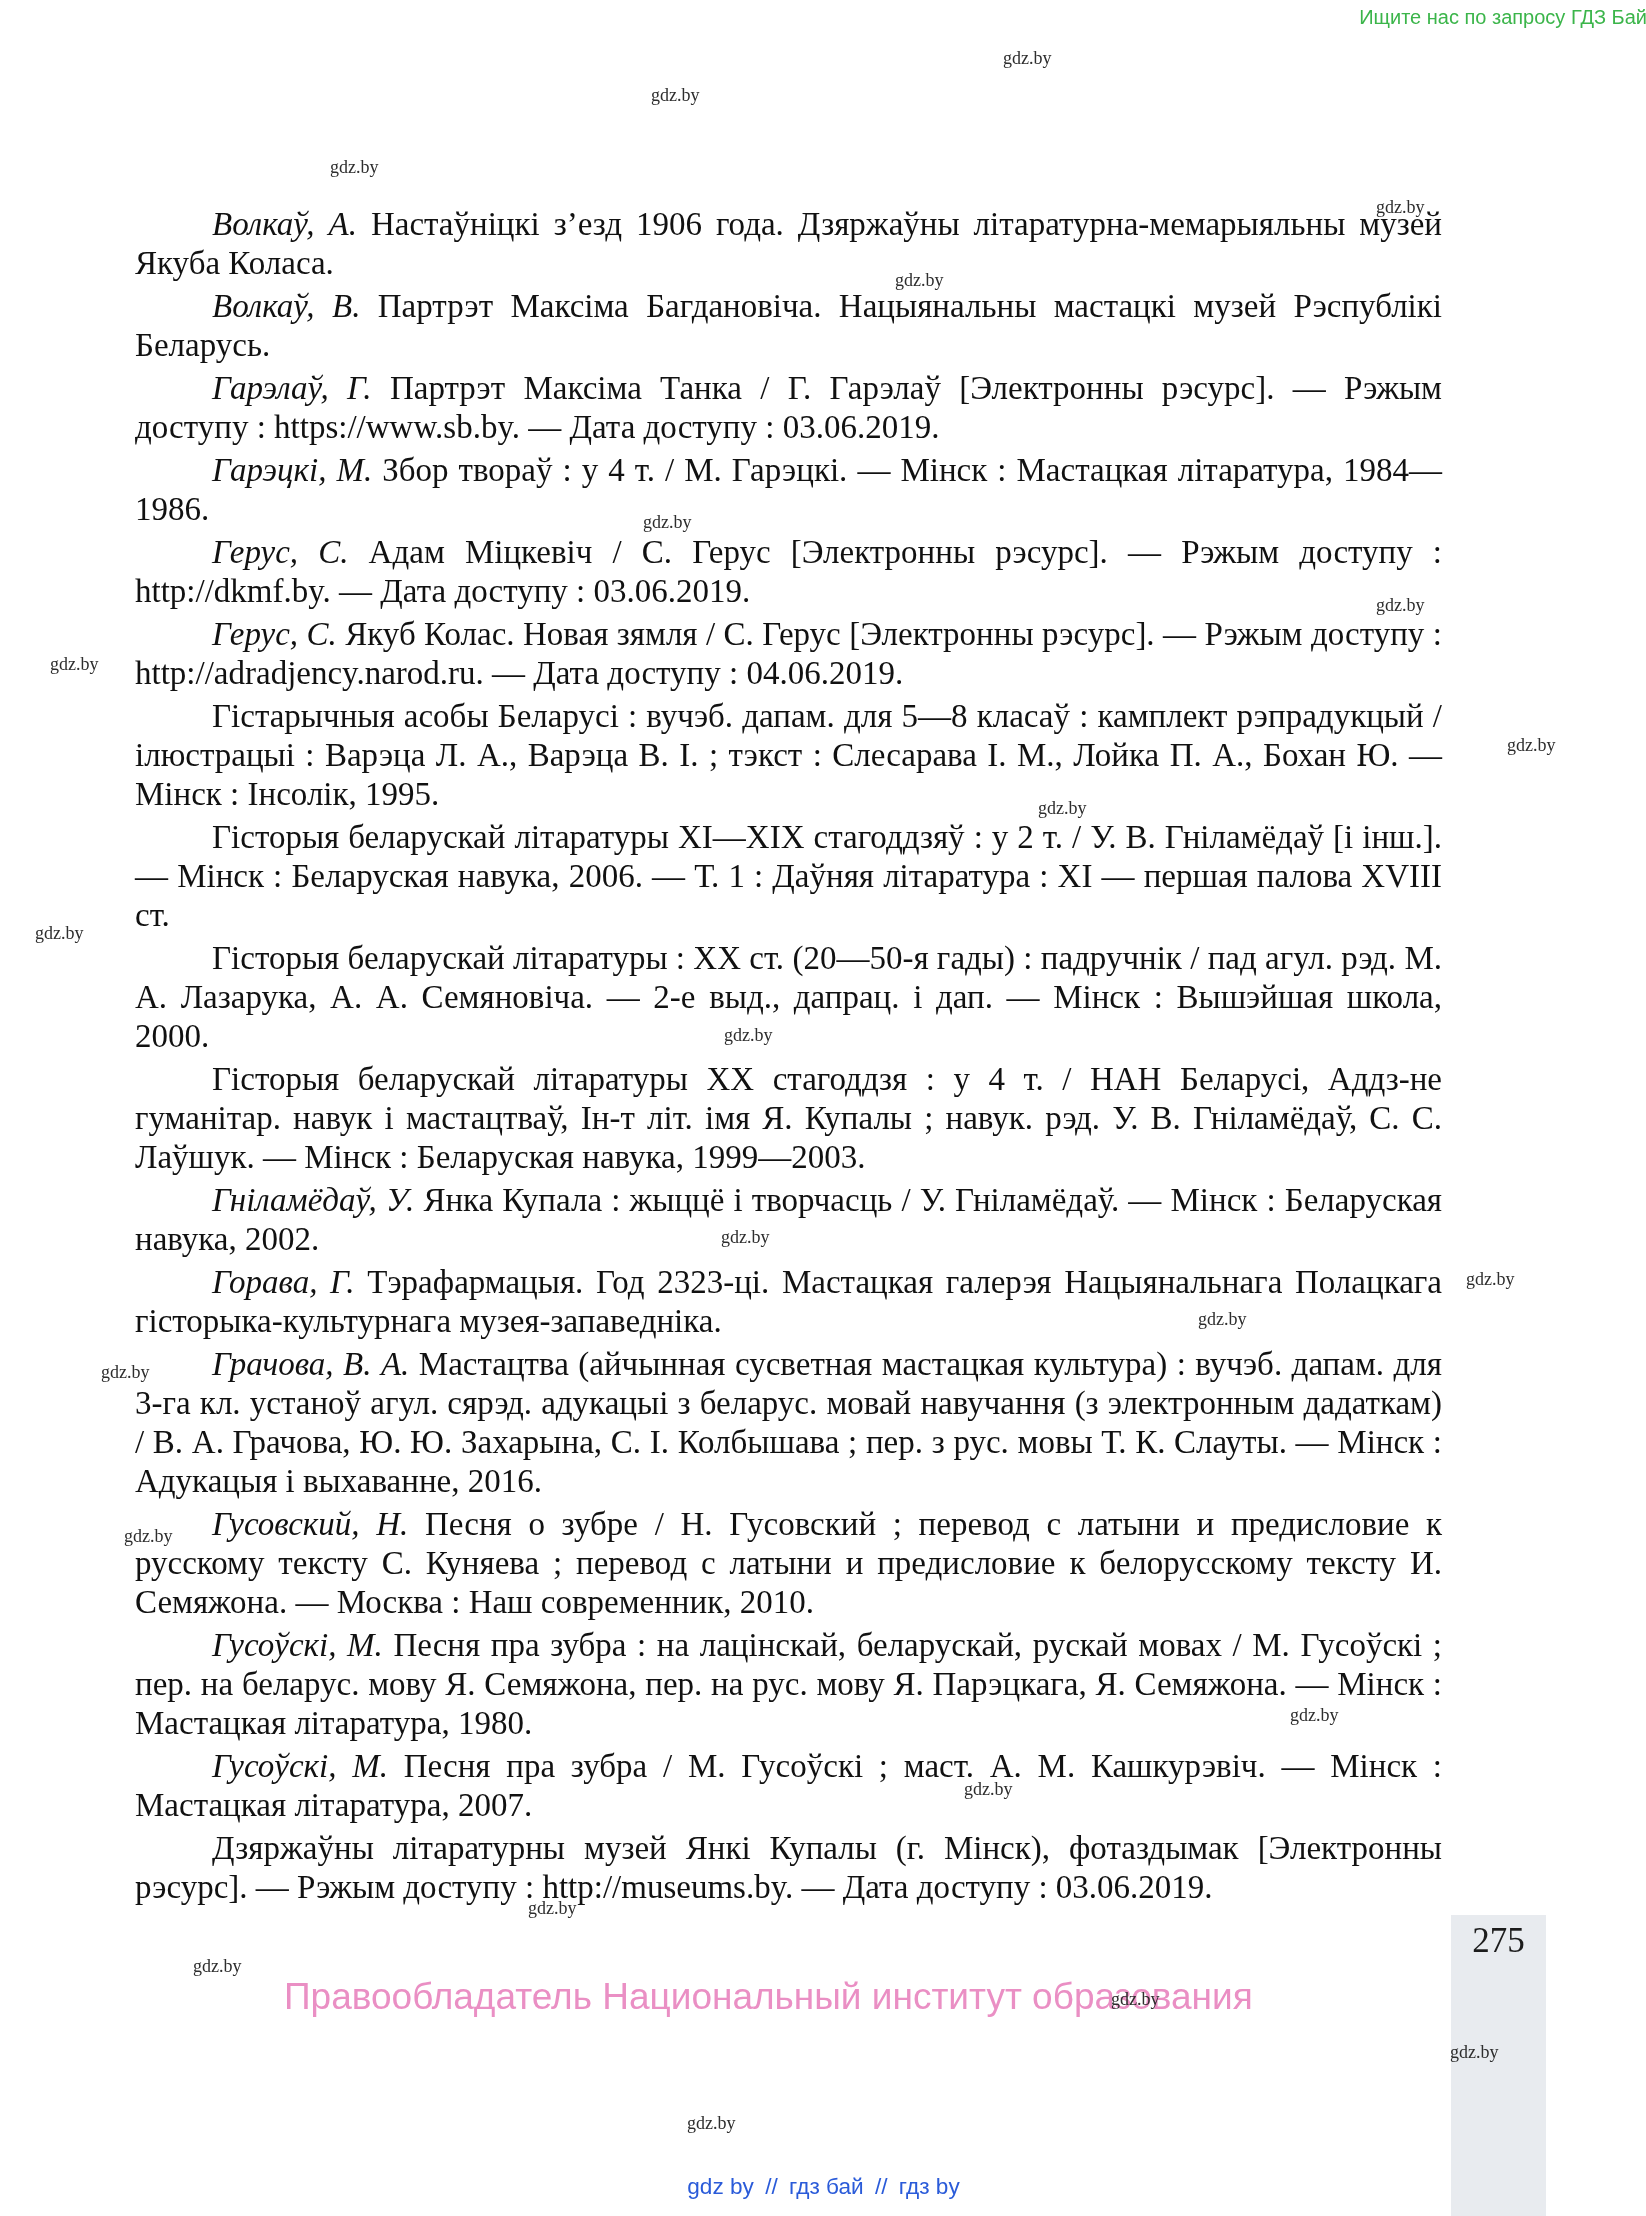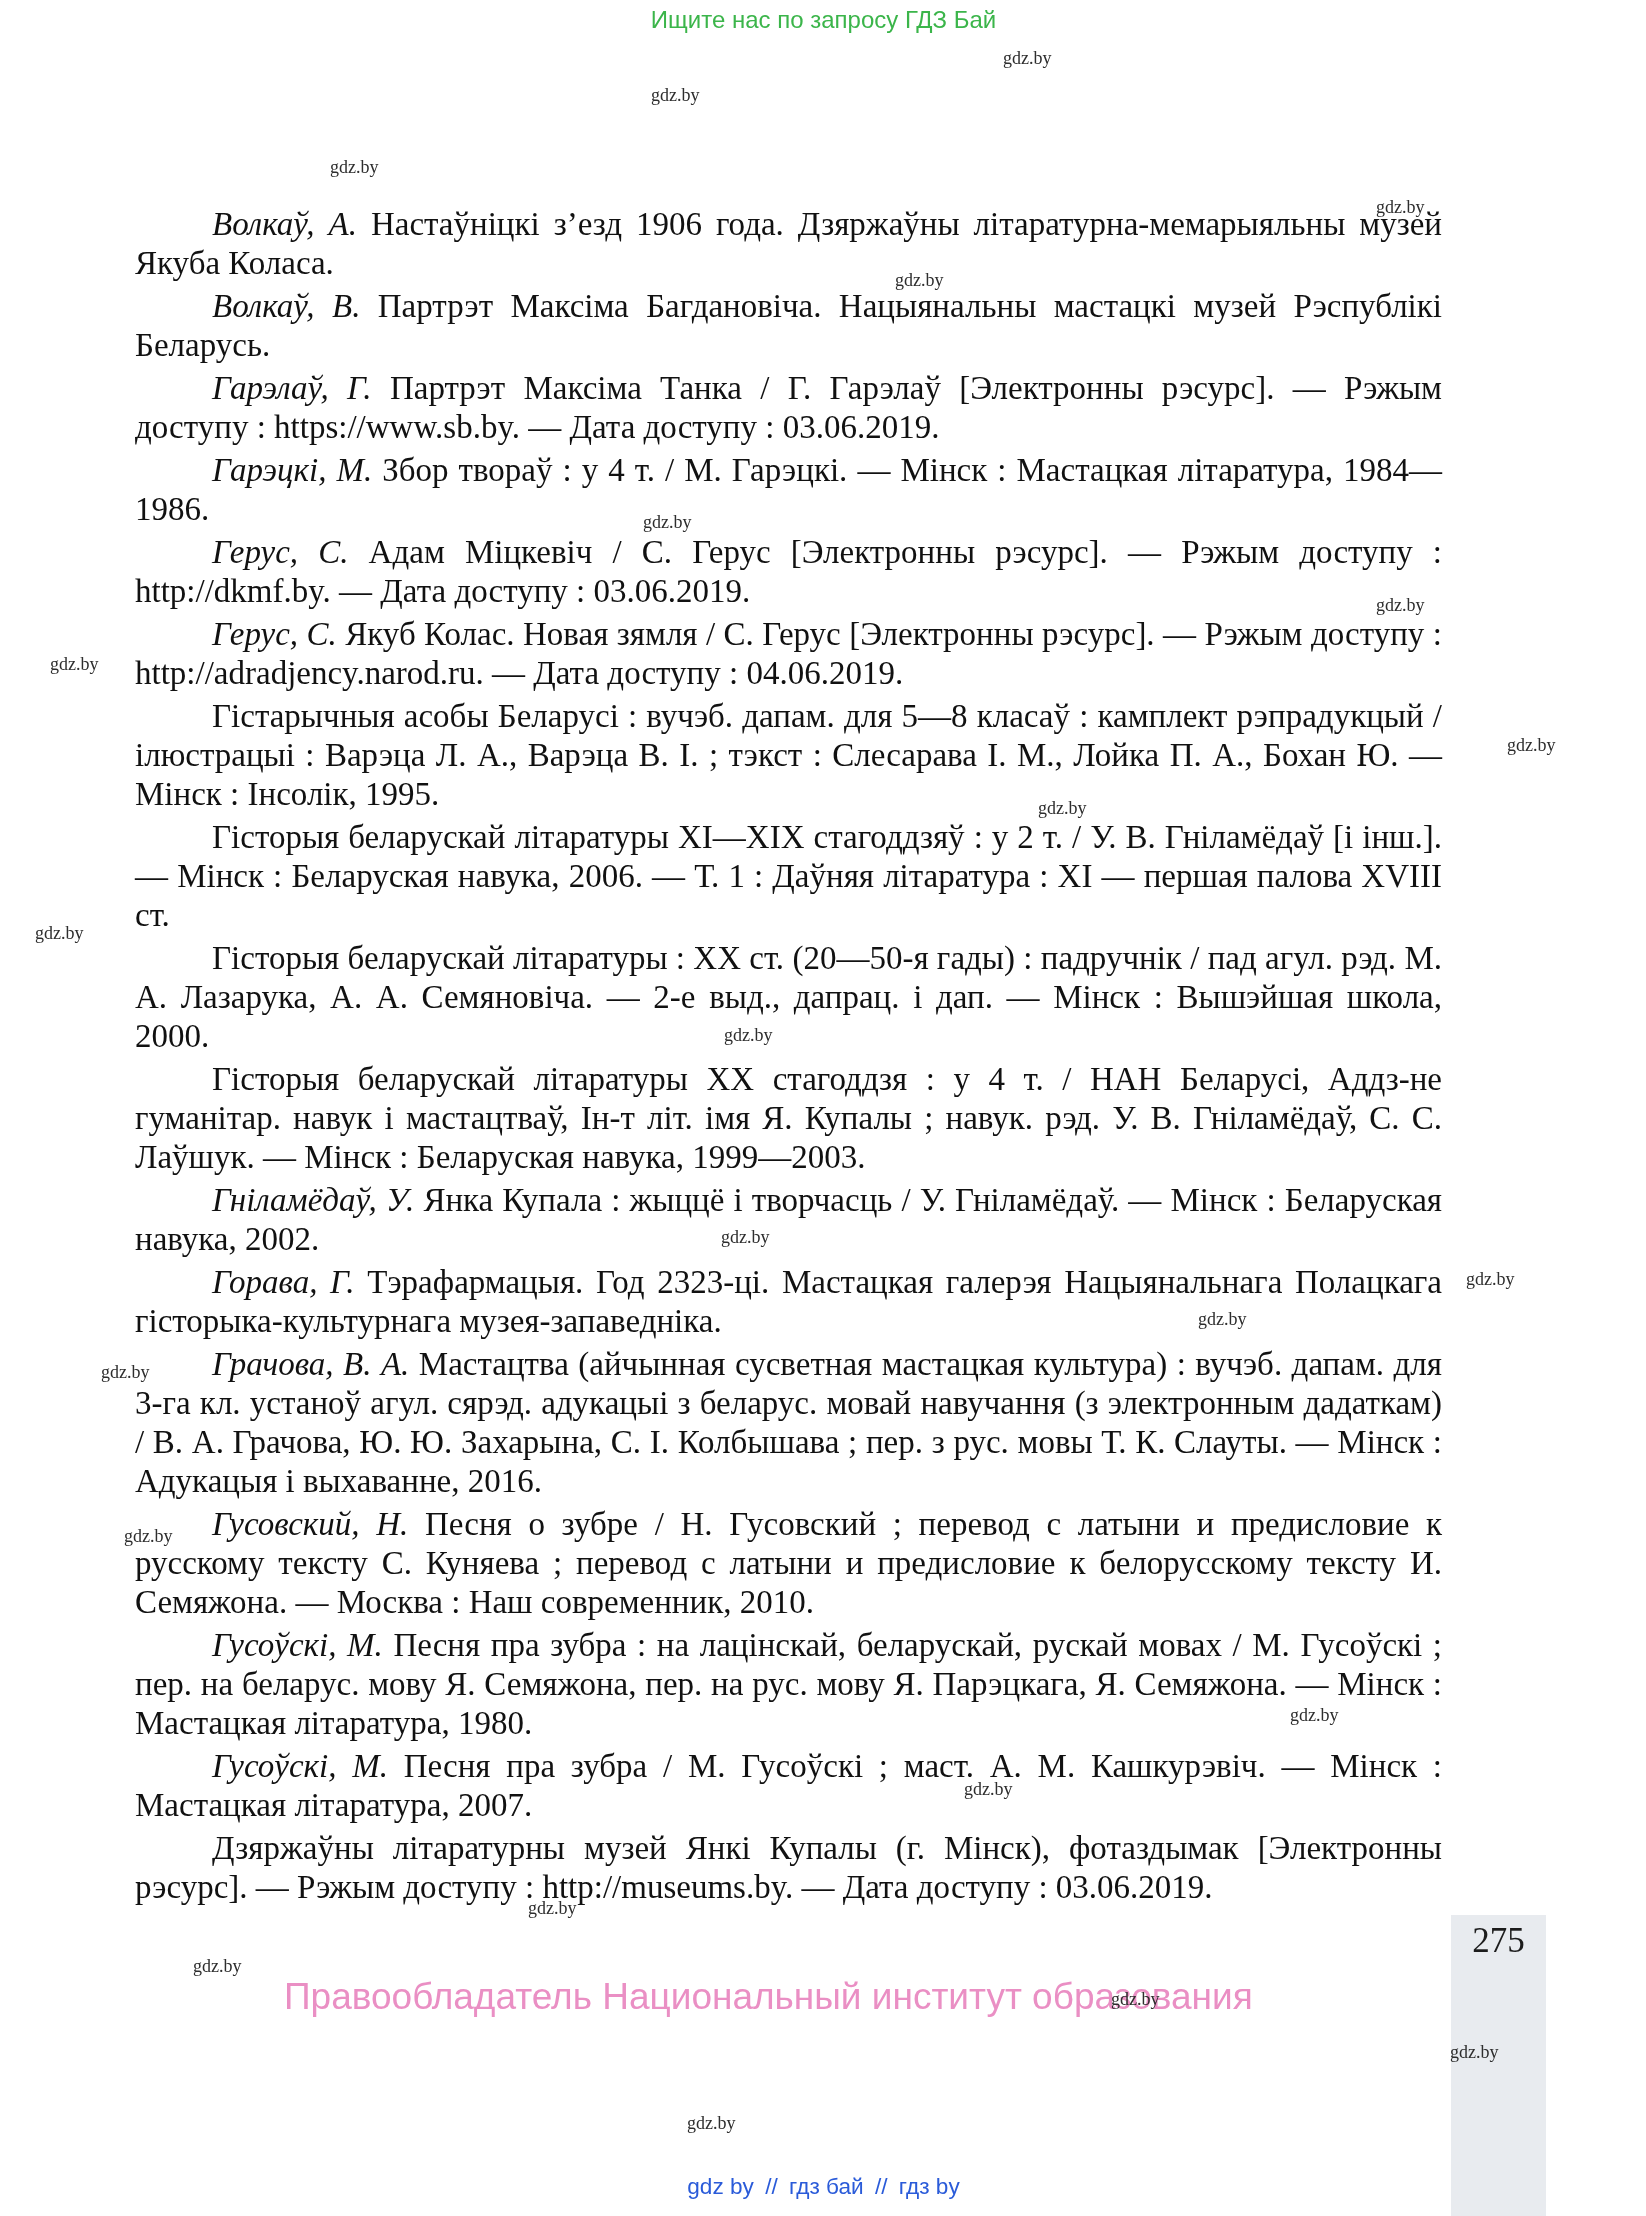--- a/index.html
+++ b/index.html
@@ -6,23 +6,23 @@
   html, body { margin: 0; padding: 0; }
   body {
     width: 1647px; height: 2216px;
     background: #ffffff;
     position: relative;
     overflow: hidden;
     font-family: "Liberation Serif", serif;
   }
   .banner {
     position: absolute; top: 6.4px; left: 0; width: 100%;
-    text-align: center;
+    text-align: right;
     font-family: "Liberation Sans", sans-serif;
-    font-size: 24px;
+    font-size: 20px;
     color: var(--banner_green, #3bb54a);
   }
   .content {
     position: absolute; left: 131px; top: 201px; width: 1315px;
     color: var(--text_black, #111111);
   }
   .entry {
     margin: 4px;
     text-indent: 77px;
     text-align: justify;

